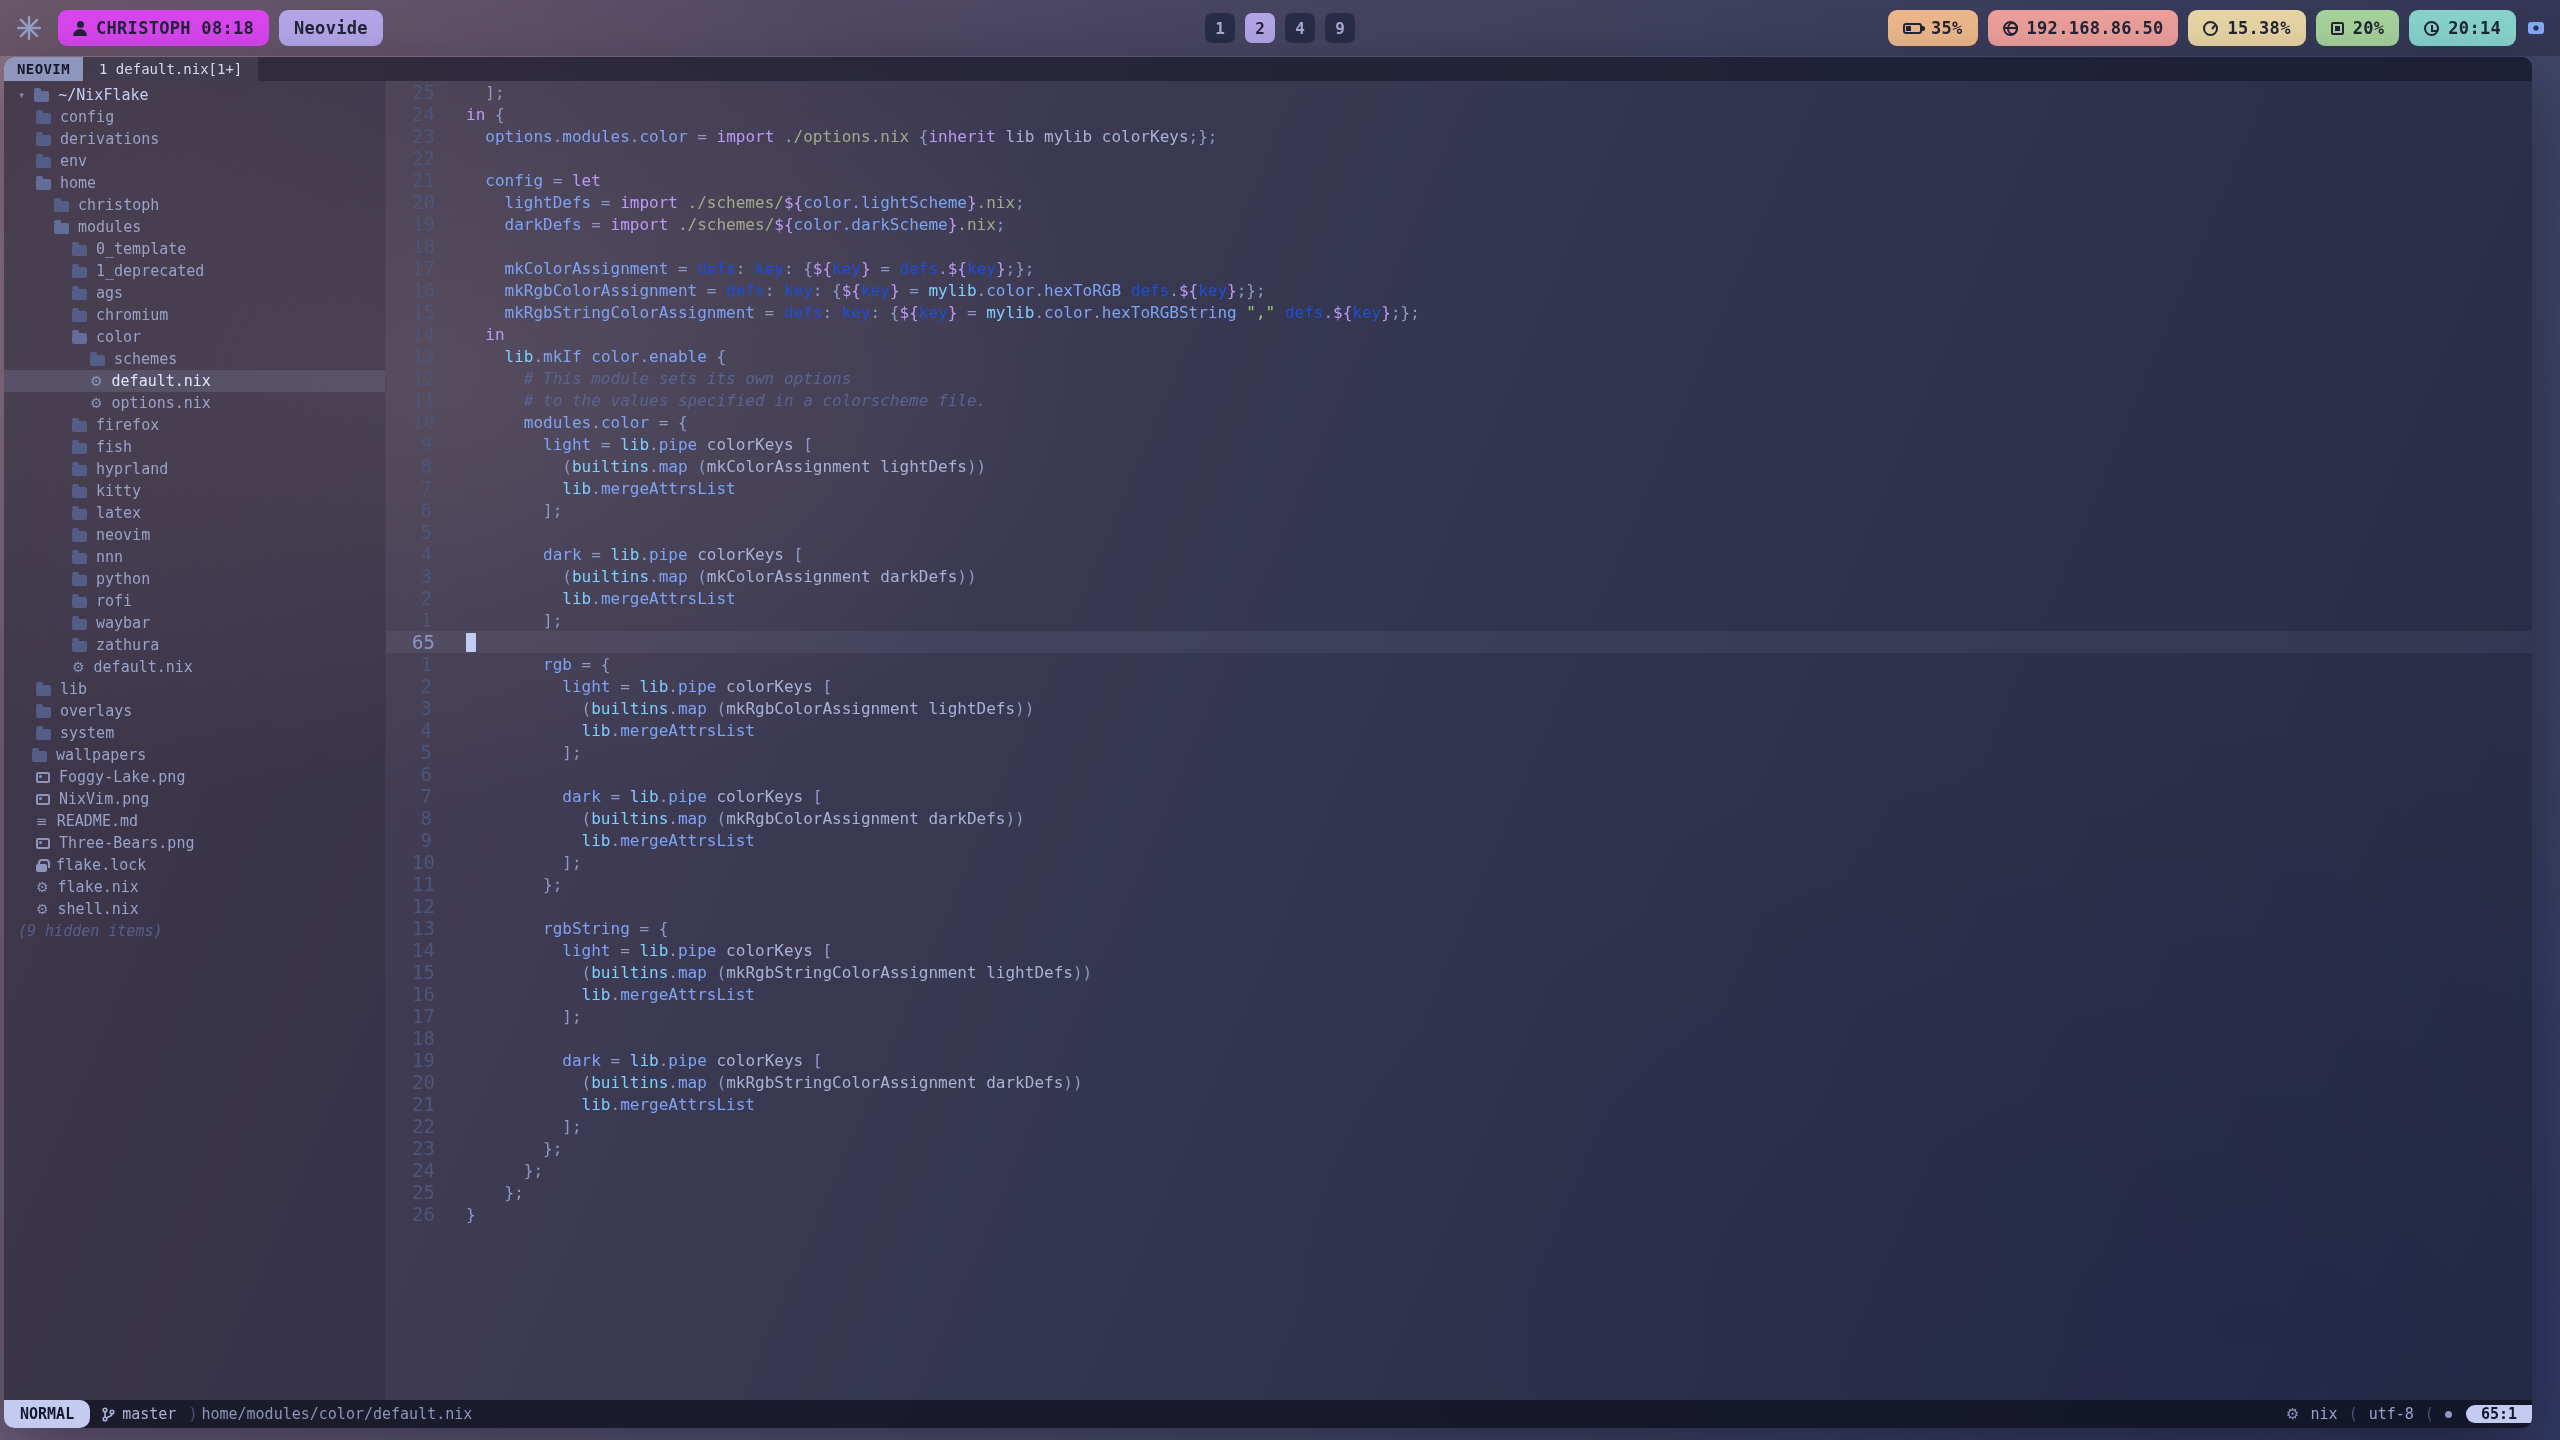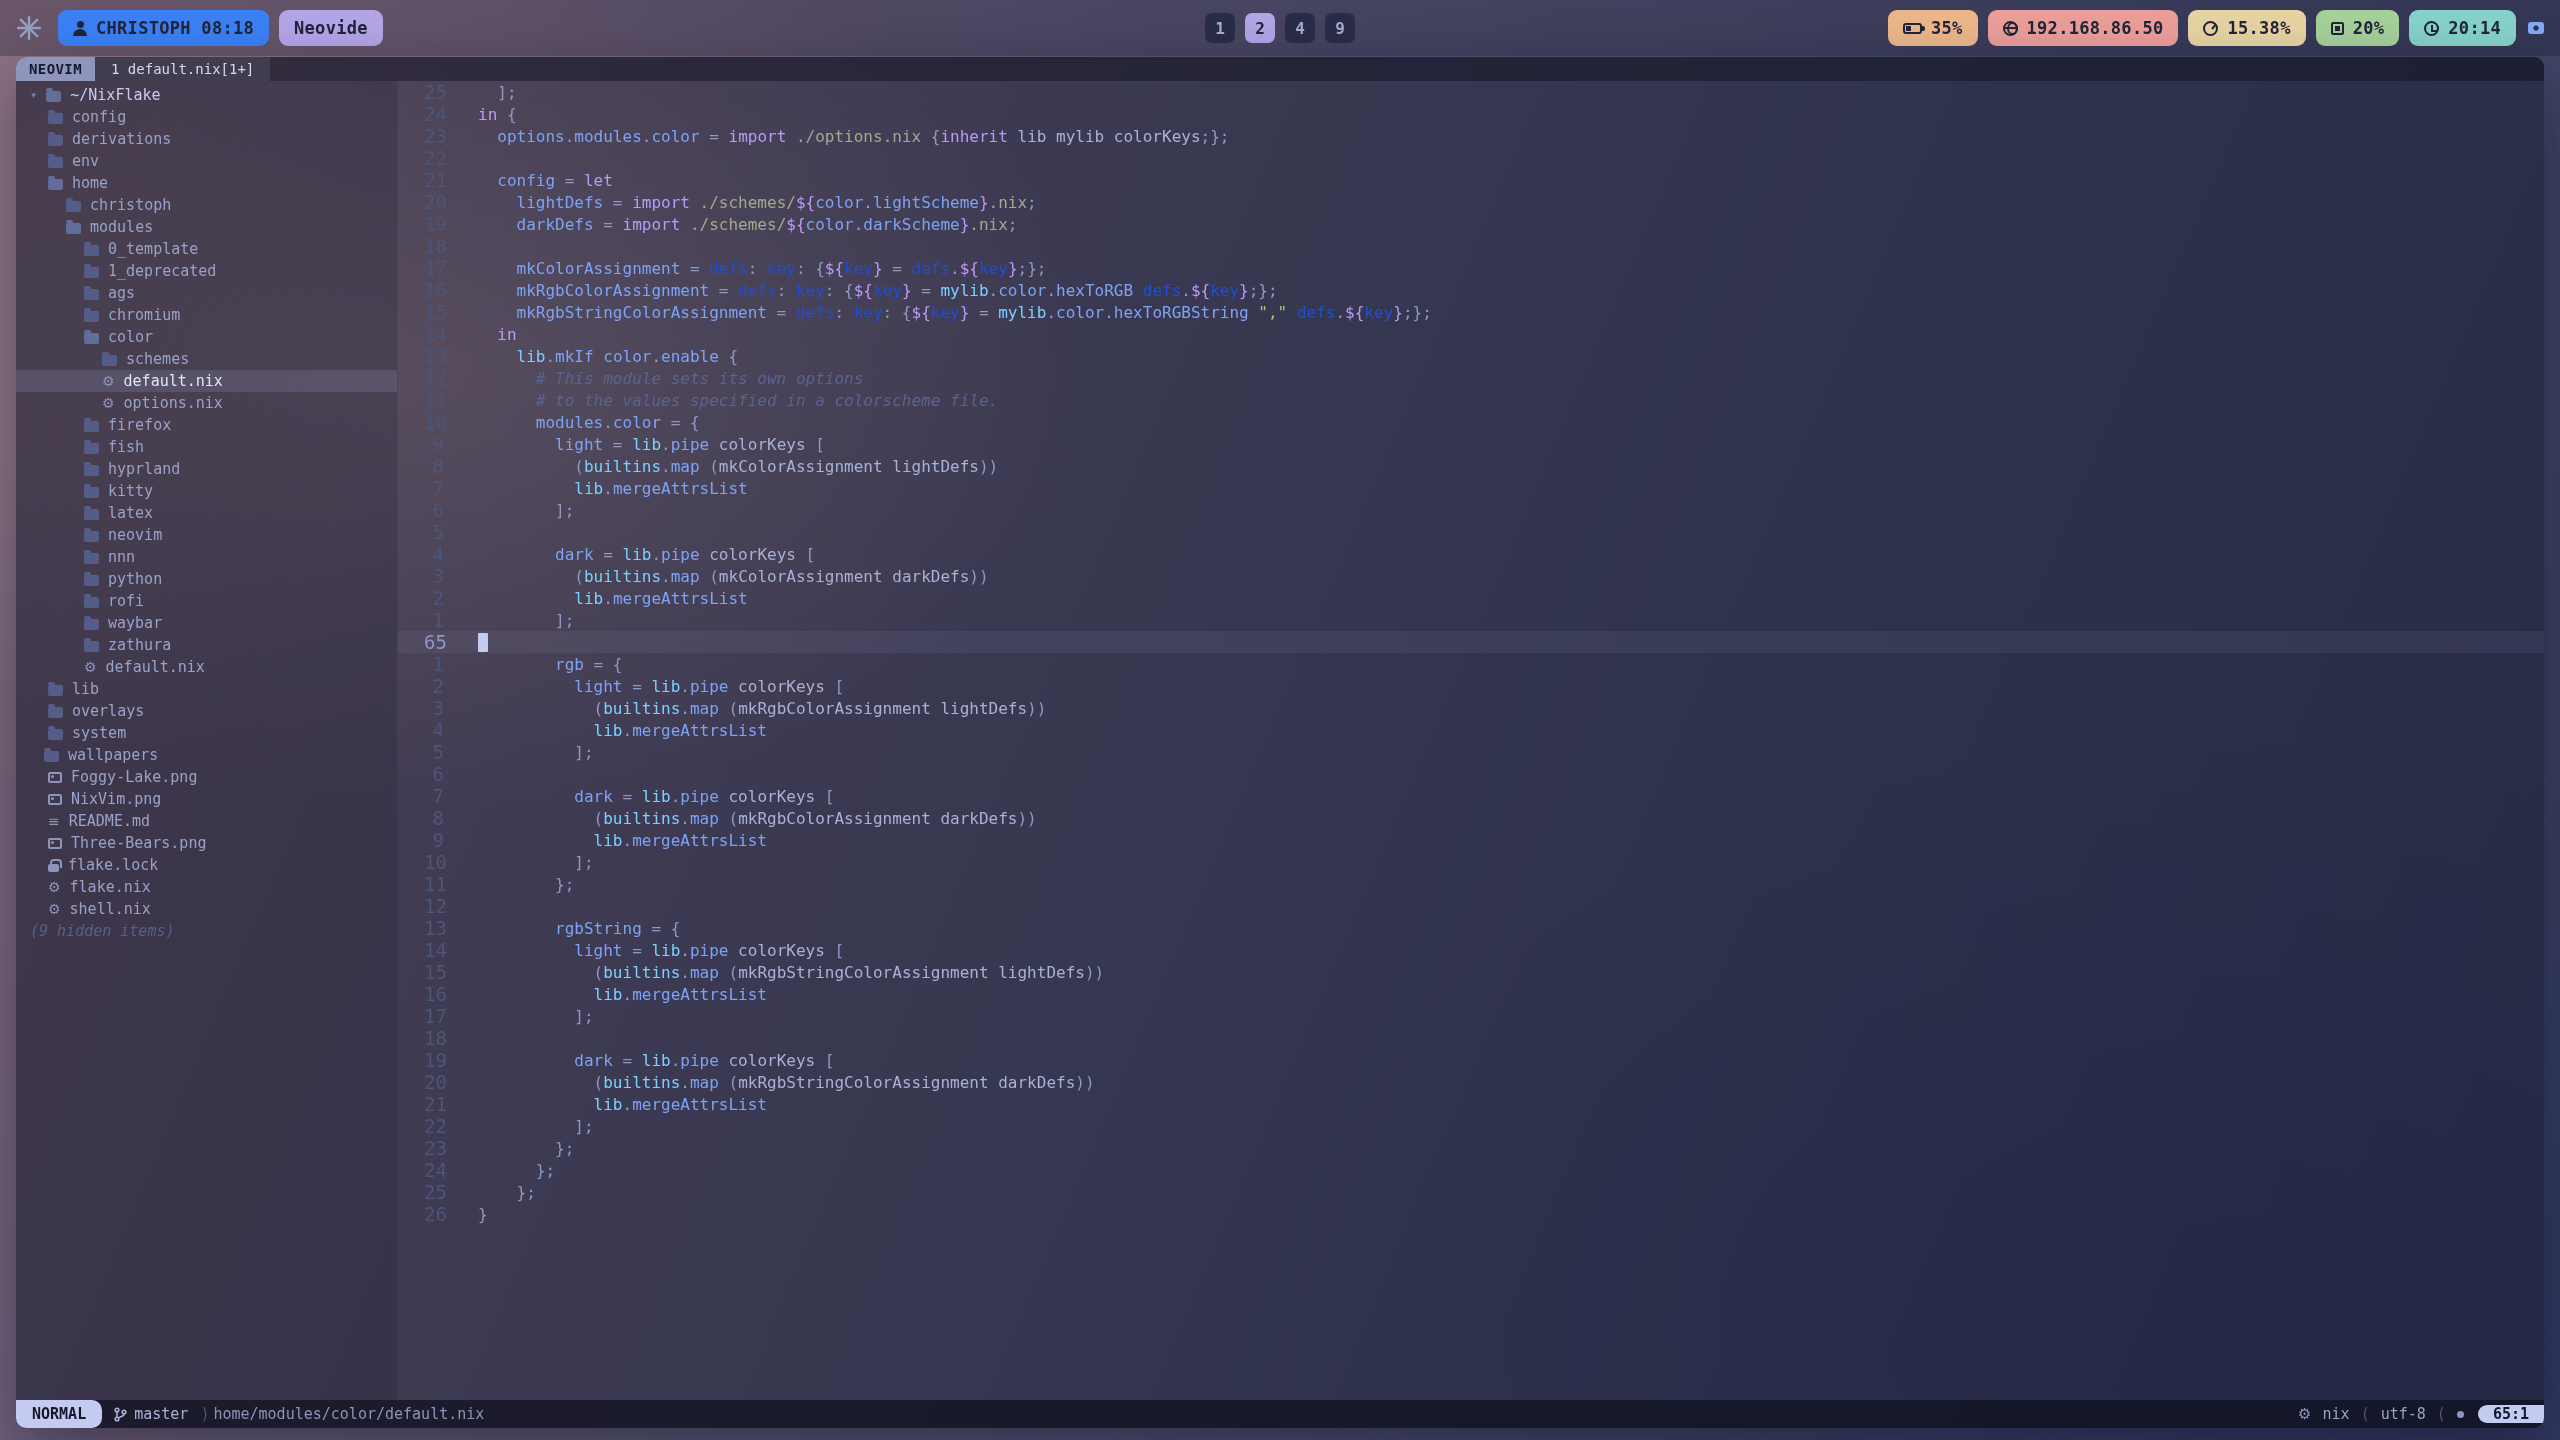--- a/index.html
+++ b/index.html
@@ -32,21 +32,21 @@
 .network-icon{width:15px;height:15px;border:2px solid currentColor;border-radius:50%}
 .network-icon::before{content:"";position:absolute;left:-1px;right:-1px;top:50%;margin-top:-1px;border-top:2px solid currentColor}
 .network-icon::after{content:"";position:absolute;left:50%;top:-1px;bottom:-1px;width:7px;margin-left:-3.5px;border:2px solid currentColor;border-radius:50%}
 .cpu-icon{width:15px;height:15px;border:2px solid currentColor;border-radius:50%}
 .cpu-icon::after{content:"";position:absolute;left:50%;bottom:45%;width:2px;height:6px;background:currentColor;transform:rotate(40deg);transform-origin:bottom center}
 .memory-icon{width:13px;height:13px;border:2px solid currentColor;border-radius:2px}
 .memory-icon::after{content:"";position:absolute;left:50%;top:50%;width:5px;height:5px;margin:-2.5px 0 0 -2.5px;background:currentColor}
 .clock-icon{width:15px;height:15px;border:2px solid currentColor;border-radius:50%}
 .clock-icon::after{content:"";position:absolute;left:45%;top:2px;width:4px;height:5px;border-left:2px solid currentColor;border-bottom:2px solid currentColor}
 
-.window{position:absolute;left:16px;top:57px;width:2528px;height:1371px;border-radius:10px;overflow:hidden;background:rgba(22,23,42,.50);box-shadow:0 26px 70px rgba(10,10,25,.45);display:flex;flex-direction:column}
+.window{position:absolute;left:4px;top:57px;width:2528px;height:1371px;border-radius:10px;overflow:hidden;background:rgba(22,23,42,.50);box-shadow:0 26px 70px rgba(10,10,25,.45);display:flex;flex-direction:column}
 .tabline{height:24px;background:rgba(13,14,29,.45);display:flex;align-items:stretch;flex:none}
 .app-chip{background:#8f96bb;color:#171830;font-size:14px;font-weight:bold;display:flex;align-items:center;padding:0 13px;letter-spacing:.4px}
 .tab{background:rgba(205,212,245,.10);color:#d3d9f6;font-size:14px;display:flex;align-items:center;padding:0 16px}
 .main{flex:1;display:flex;min-height:0}
 
 .tree{width:382px;flex:none;padding-top:3px;border-right:1px solid rgba(200,205,240,.05);overflow:hidden;background:rgba(16,17,34,.18)}
 .trow{height:22px;display:flex;align-items:center;gap:9px;font-size:15px;color:#99a2c8;white-space:nowrap}
 .trow.sel{background:rgba(175,185,230,.16);color:#e0e5fb}
 .trow.note{color:#565f89;font-style:italic}
 .trow.root{color:#c6cdf1}
@@ -96,21 +96,21 @@
     <span class="logo">
       <svg width="26" height="26" viewBox="0 0 24 24">
           <g stroke="#97a1c9" stroke-width="2.2" stroke-linecap="round">
             <line x1="12" y1="2" x2="12" y2="22"></line>
             <line x1="2" y1="12" x2="22" y2="12"></line>
             <line x1="4.5" y1="4.5" x2="19.5" y2="19.5"></line>
             <line x1="19.5" y1="4.5" x2="4.5" y2="19.5"></line>
           </g>
         </svg>
     </span>
-  <div class="badge" style="background: #3b82f6;">
+  <div class="badge" style="background: #d946ef;">
         <span class="icn user-icon"></span>
         <span class="blabel">CHRISTOPH 08:18</span>
       </div>
       <div class="badge" style="background: rgb(181, 166, 233);">
         <span class="blabel">Neovide</span>
       </div>
     </div>
   <div id="tb-ws">
       <div class="ws">1</div>
       <div class="ws act" style="background: rgb(180, 166, 232);">2</div>

